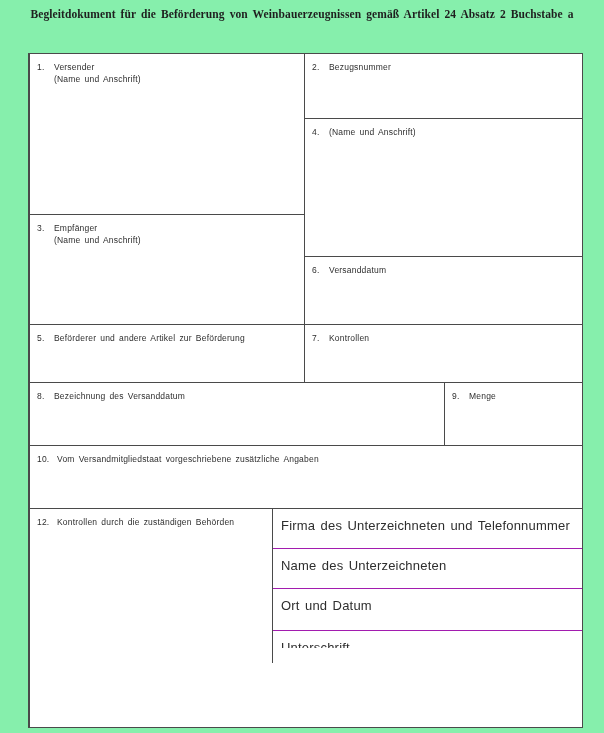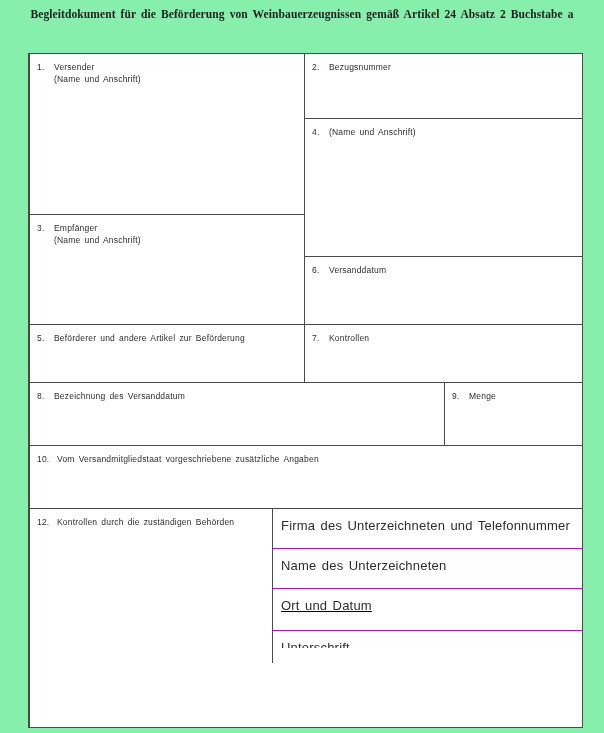--- a/index.html
+++ b/index.html
@@ -105,21 +105,21 @@
   
   .h-f1 { height: 160px; }
   .h-f3 { height: 110px; }
   .h-f5 { height: 58px; }
   .h-f2 { height: 64px; }
   .h-f4 { height: 138px; }
   .h-f6 { height: 68px; }
   .h-f7 { height: 58px; }
   .h-sig1 { height: 39px; }
   .h-sig2 { height: 40px; }
-  .h-sig3 { height: 42px; text-decoration: underline; }
+  .h-sig3 { height: 42px; }
   .h-sig4 { height: 18px; }
 </style>
 </head>
 <body>
 
 <div class="page">
 
   <div class="doc-title">Begleitdokument für die Beförderung von Weinbauerzeugnissen gemäß Artikel 24 Absatz 2 Buchstabe a</div>
 
   <div class="form-table">

